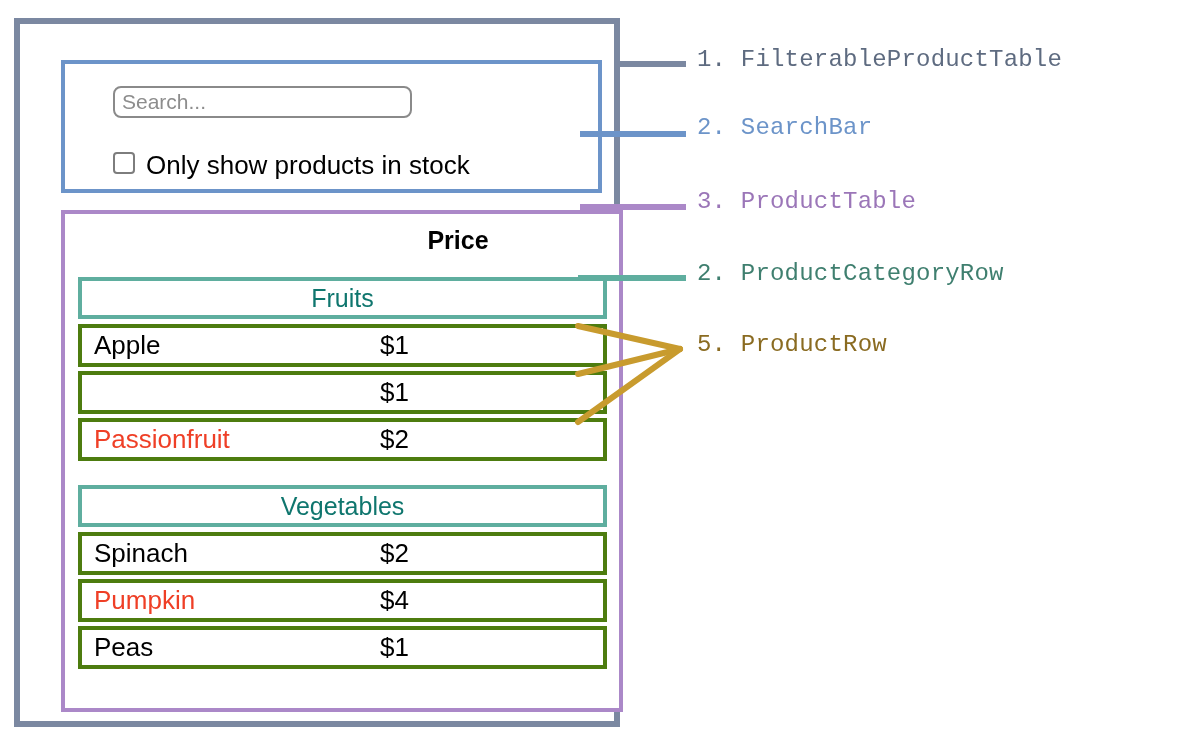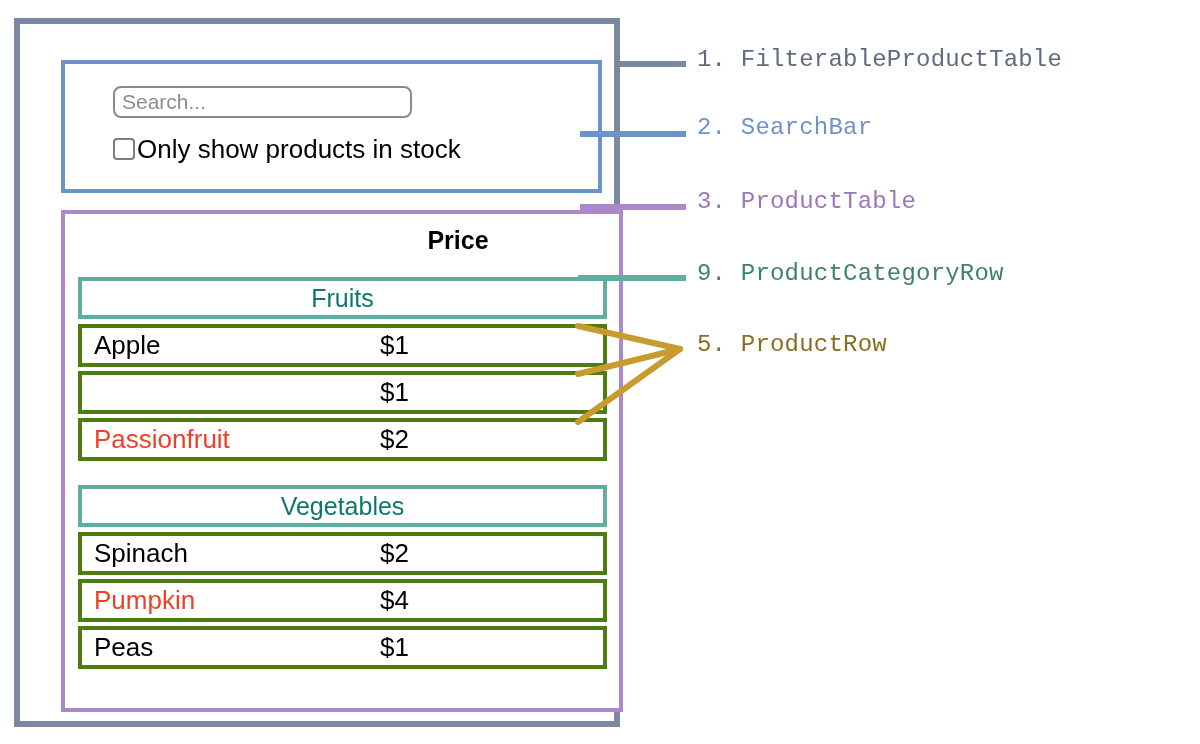--- a/index.html
+++ b/index.html
@@ -54,24 +54,23 @@
     font-size: 21px;
     color: #111111;
     padding: 0 7px;
     outline: none;
   }
   #search-input::placeholder { color: #8d8d8d; opacity: 1; }
 
   .checkbox-line {
     position: absolute;
     left: 48px;
-    top: 72px;
+    top: 88px;
     display: flex;
-    align-items: center;
-    gap: 2px;
+    gap: 11px;
   }
   #stock-checkbox {
     width: 22px;
     height: 22px;
     box-sizing: border-box;
     border: 2px solid #7d7d7d;
     border-radius: 4px;
     background: #ffffff;
     flex: 0 0 auto;
   }
@@ -285,14 +284,14 @@
   <g stroke="#c89b2e" stroke-width="6" stroke-linecap="round" stroke-linejoin="round" fill="none">
     <line x1="578" y1="326" x2="680" y2="349"></line>
     <line x1="578" y1="374" x2="680" y2="349"></line>
     <line x1="578" y1="422" x2="680" y2="349"></line>
   </g>
 </svg>
 
 <div class="annot-label" id="annot-1">1. FilterableProductTable</div>
 <div class="annot-label" id="annot-2">2. SearchBar</div>
 <div class="annot-label" id="annot-3">3. ProductTable</div>
-<div class="annot-label" id="annot-4">9. ProductCategoryRow</div>
+<div class="annot-label" id="annot-4">2. ProductCategoryRow</div>
 <div class="annot-label" id="annot-5">5. ProductRow</div>
 
 </body></html>

